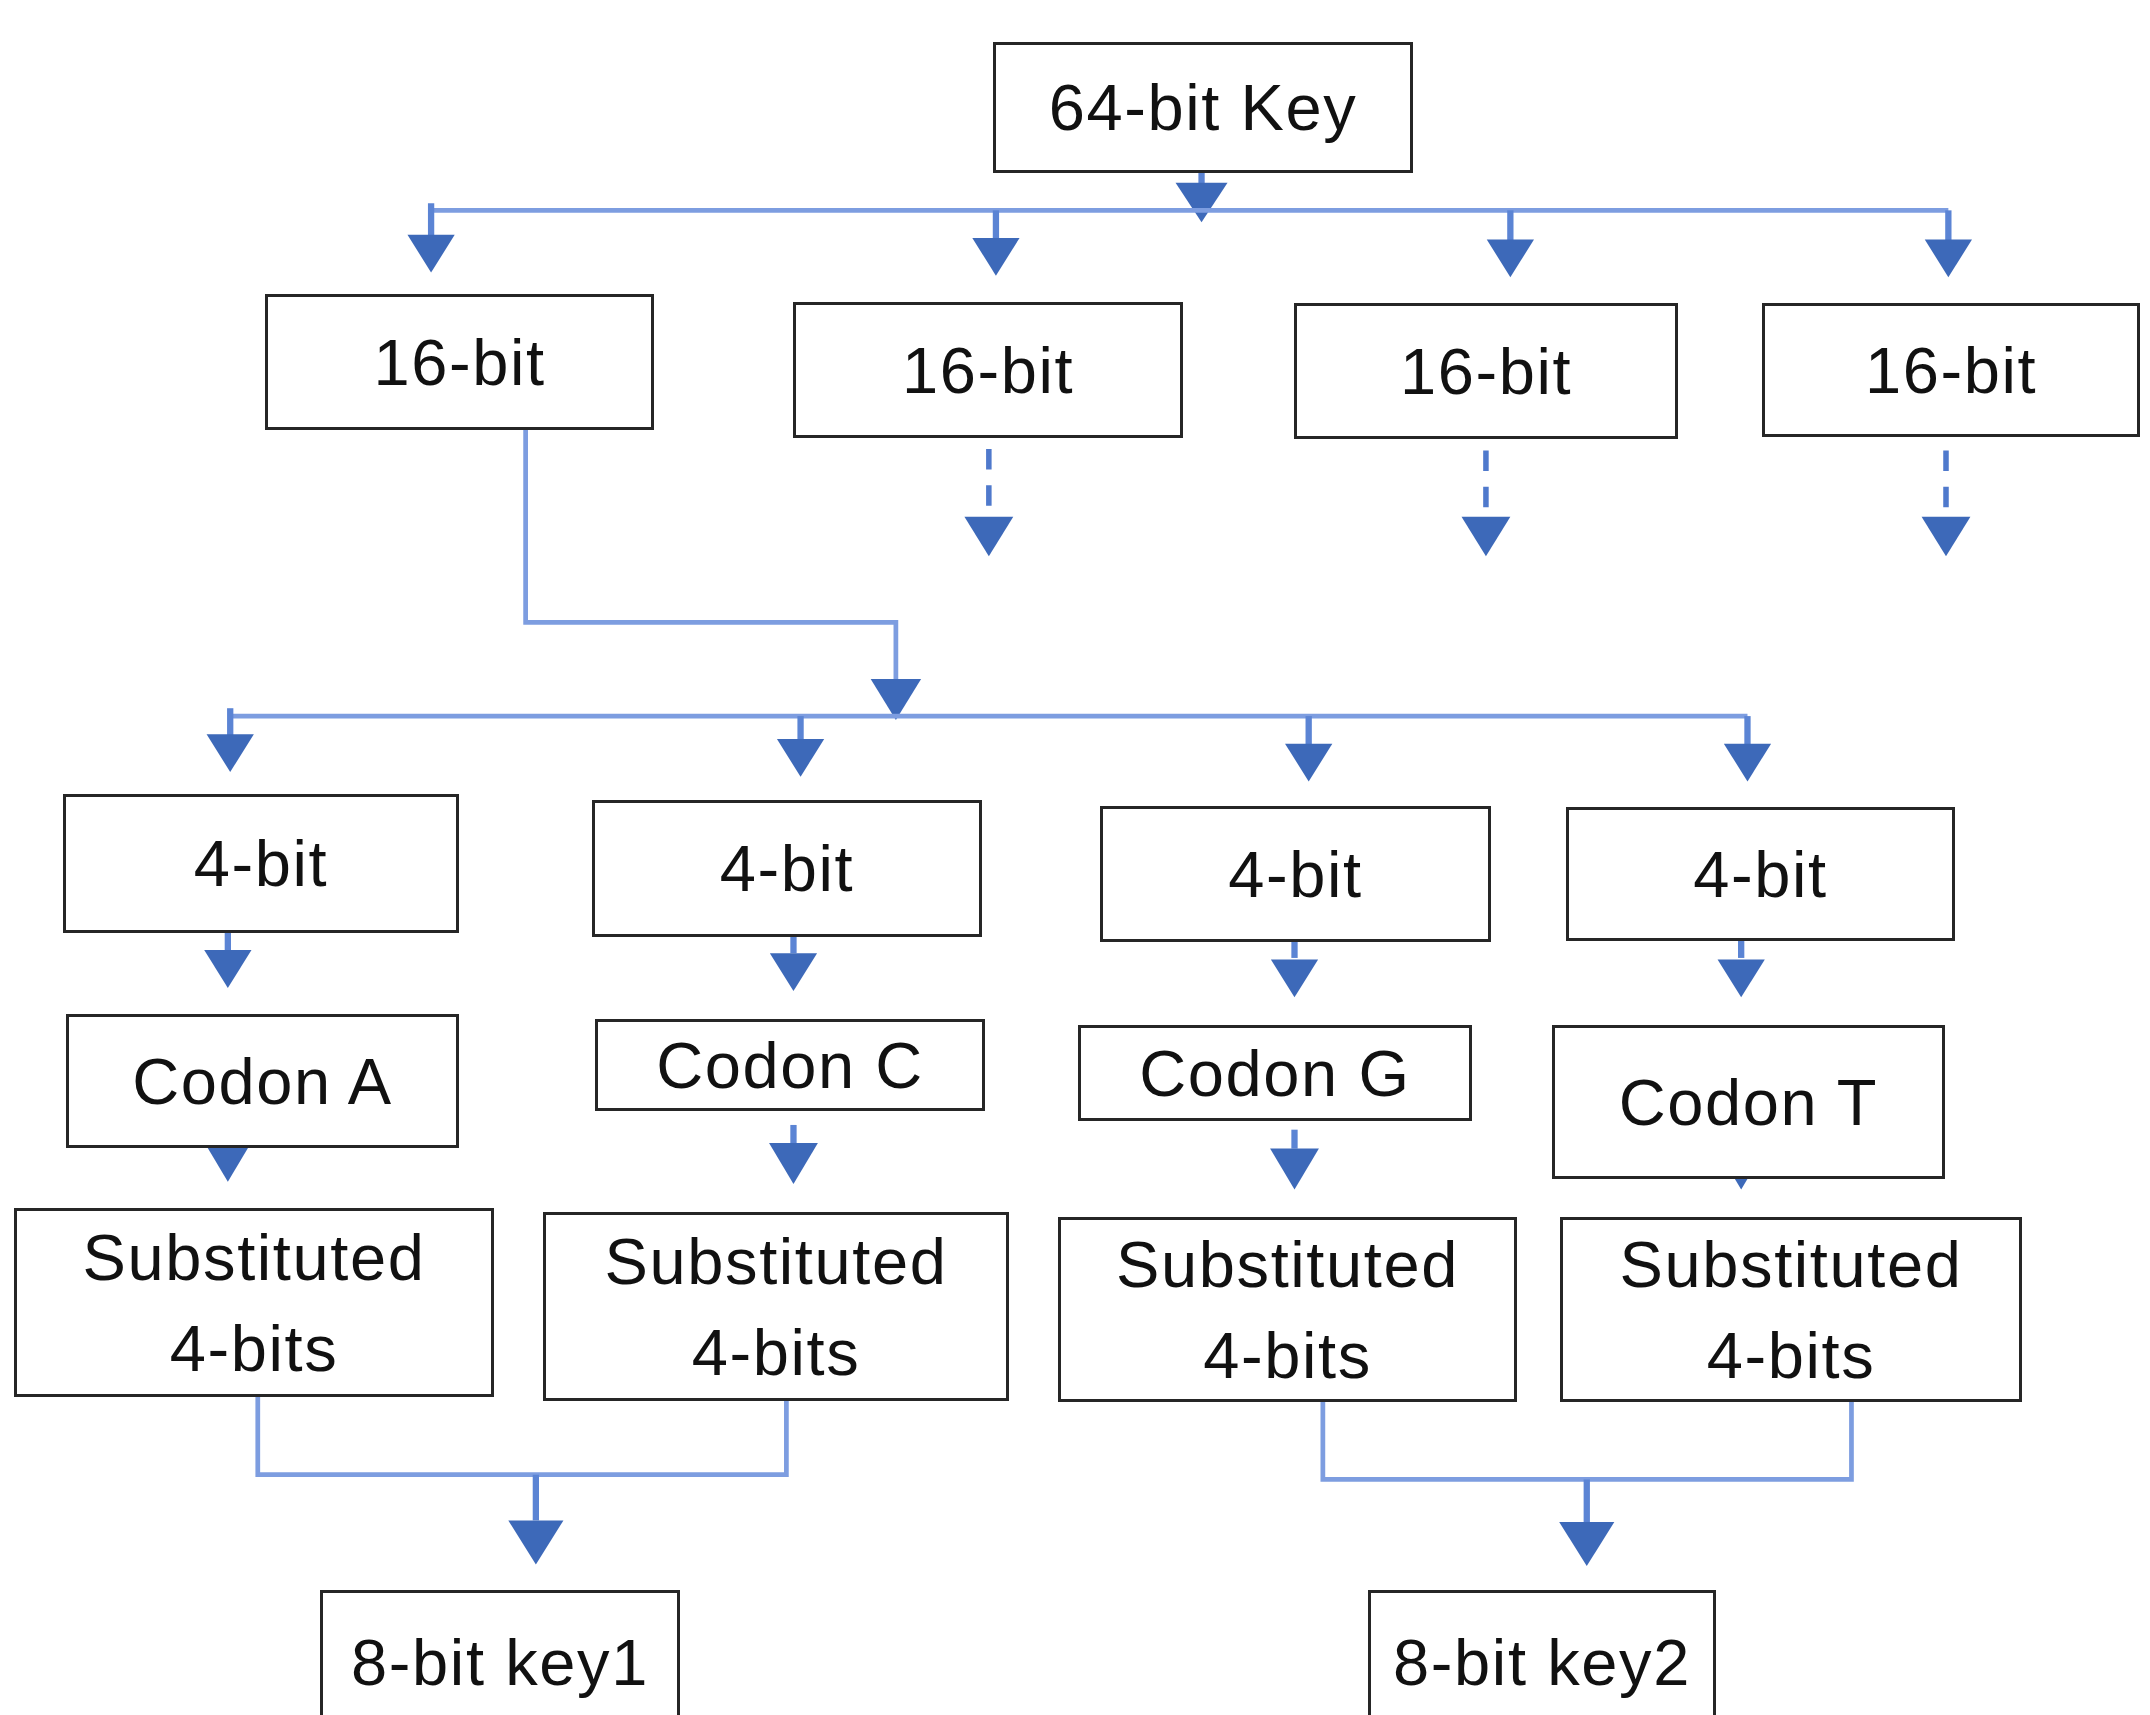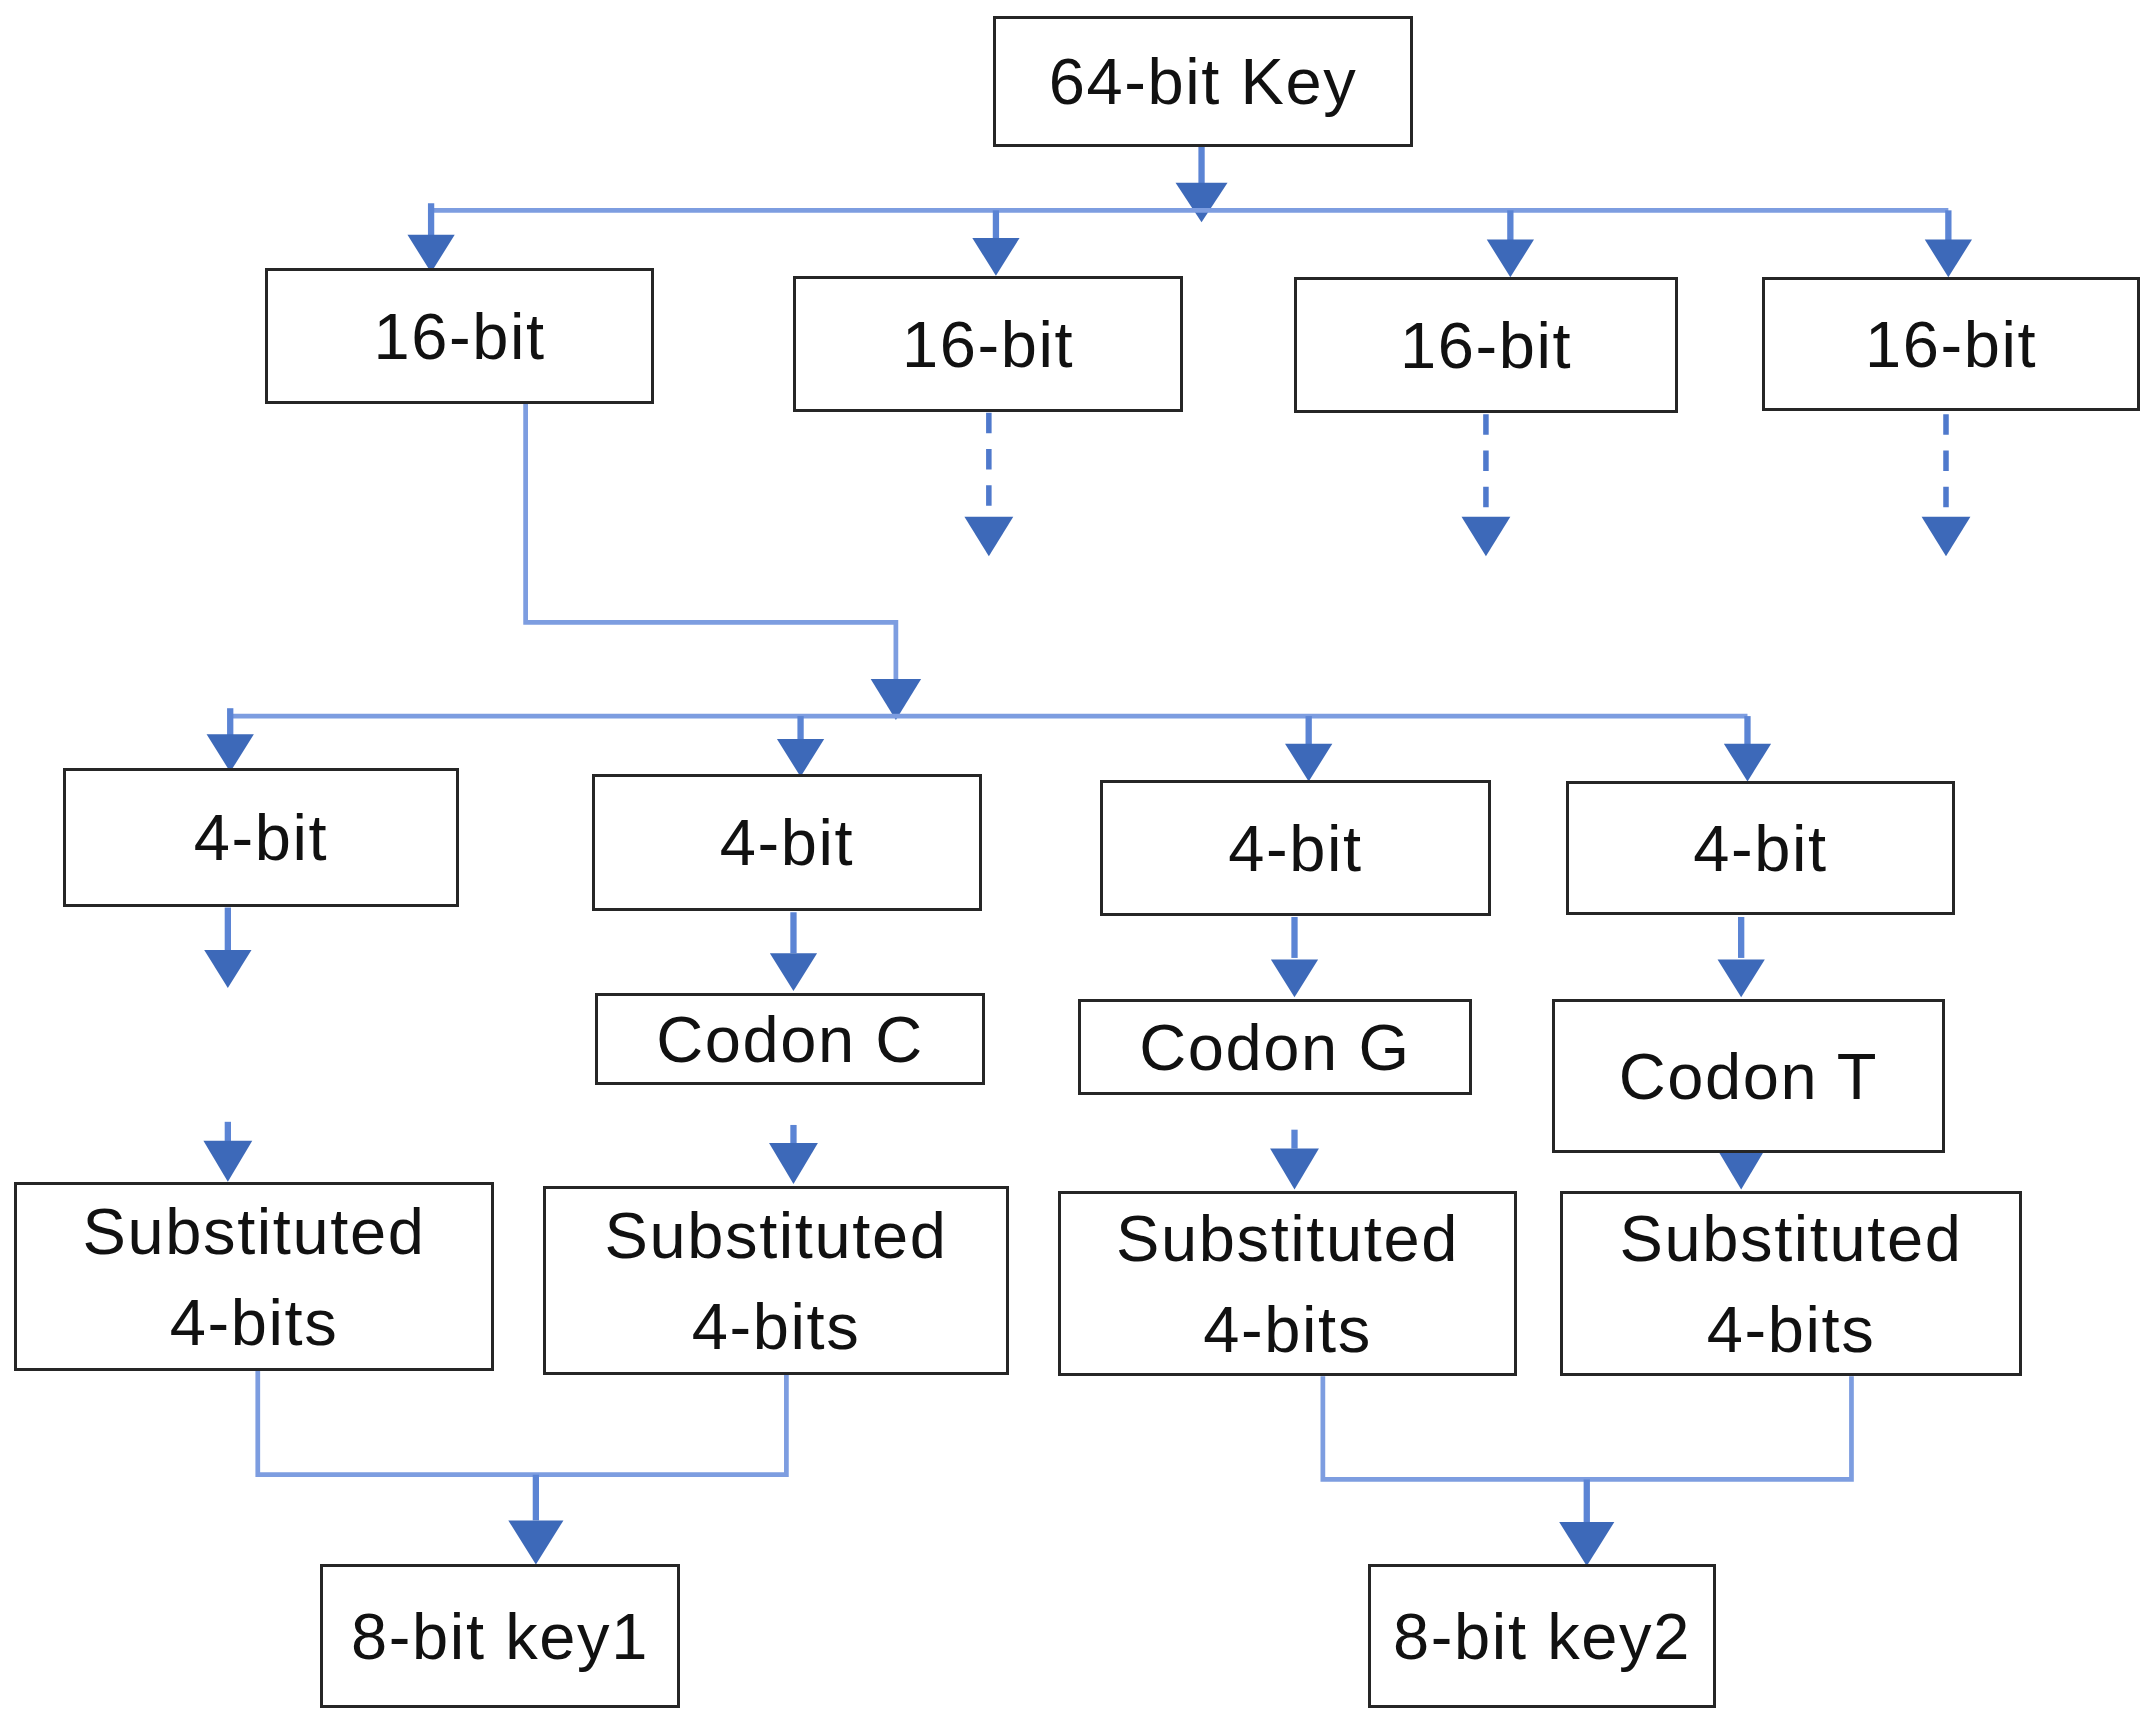--- a/index.html
+++ b/index.html
@@ -1,20 +1,20 @@
 <!DOCTYPE html>
 <html style="font-size:12.6px"><head>
 <meta charset="utf-8">
 <style>
   html,body{margin:0;padding:0;background:#fff;}
   .canvas{position:relative;width:2151px;height:1715px;background:#ffffff;overflow:hidden;
           font-family:"Liberation Sans", sans-serif;}
   .wires{position:absolute;left:0;top:0;width:2151px;height:1715px;}
   .node{position:absolute;box-sizing:border-box;border:3.9px solid #262626;background:#ffffff;
-        display:flex;align-items:center;justify-content:center;text-align:center;}
+        display:flex;align-items:center;justify-content:center;text-align:center;margin-top:26px;}
   .node .lbl{font-size:65px;letter-spacing:1.6px;color:#111111;line-height:1.4;white-space:pre-line;}
   .thin{stroke:#7d9de0;stroke-width:6;fill:none;}
   .shaft{stroke:#5b84d4;stroke-width:8;fill:none;}
   .dash{stroke:#4f79cc;stroke-width:7;fill:none;stroke-dasharray:26 20;}
   .head{fill:#3d69b9;stroke:none;}
 </style>
 </head>
 <body>
 
 <div class="canvas">
@@ -150,20 +150,23 @@
   <div class="node" style="left:592px;top:774px;width:390px;height:137px">
     <span class="lbl">4-bit</span>
   </div>
   <div class="node" style="left:1100px;top:780px;width:391px;height:136px">
     <span class="lbl">4-bit</span>
   </div>
   <div class="node" style="left:1566px;top:781px;width:389px;height:134px">
     <span class="lbl">4-bit</span>
   </div>
 
+  <div class="node" style="left:66px;top:988px;width:393px;height:134px">
+    <span class="lbl">Codon A</span>
+  </div>
   <div class="node" style="left:595px;top:993px;width:390px;height:92px">
     <span class="lbl">Codon C</span>
   </div>
   <div class="node" style="left:1078px;top:999px;width:394px;height:96px">
     <span class="lbl">Codon G</span>
   </div>
   <div class="node" style="left:1552px;top:999px;width:393px;height:154px">
     <span class="lbl">Codon T</span>
   </div>
 

